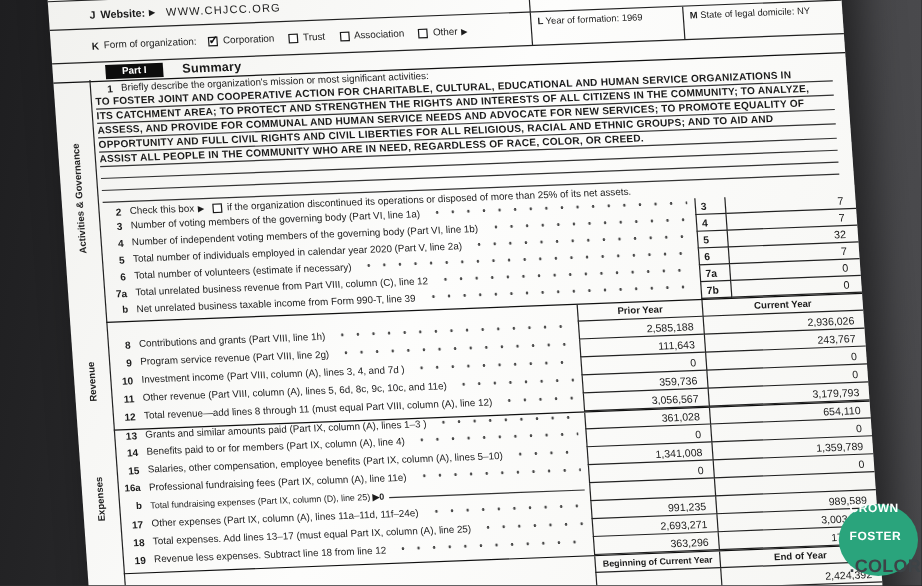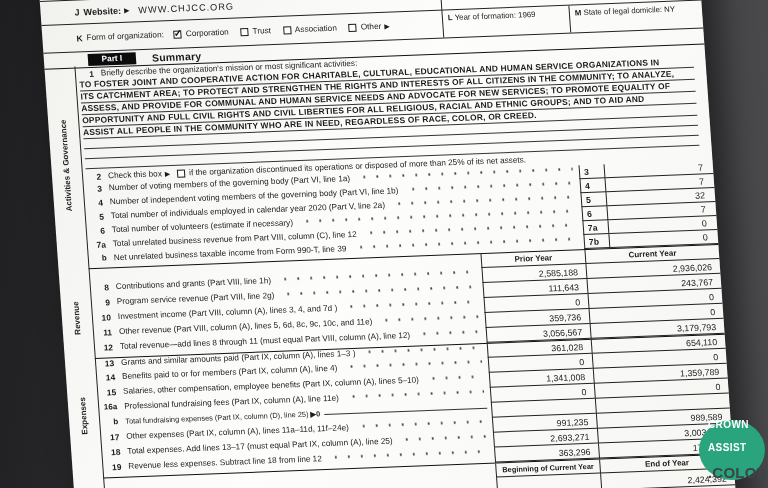--- a/index.html
+++ b/index.html
@@ -321,16 +321,16 @@
     </div>
 
     <div class="leftrule"></div>
     <div class="vside side-gov">Activities &amp; Governance</div>
     <div class="vside side-rev">Revenue</div>
     <div class="vside side-exp">Expenses</div>
   </div>
 
   <div class="badge" style="background: rgb(42, 164, 124);">
     <span class="l1">CROWN</span>
-    <span class="l2">ASSIST</span>
+    <span class="l2">FOSTER</span>
     <span class="l3" style="color: rgb(61, 67, 71);">.COLOR</span>
   </div>
 </div>
 
 </body></html>

